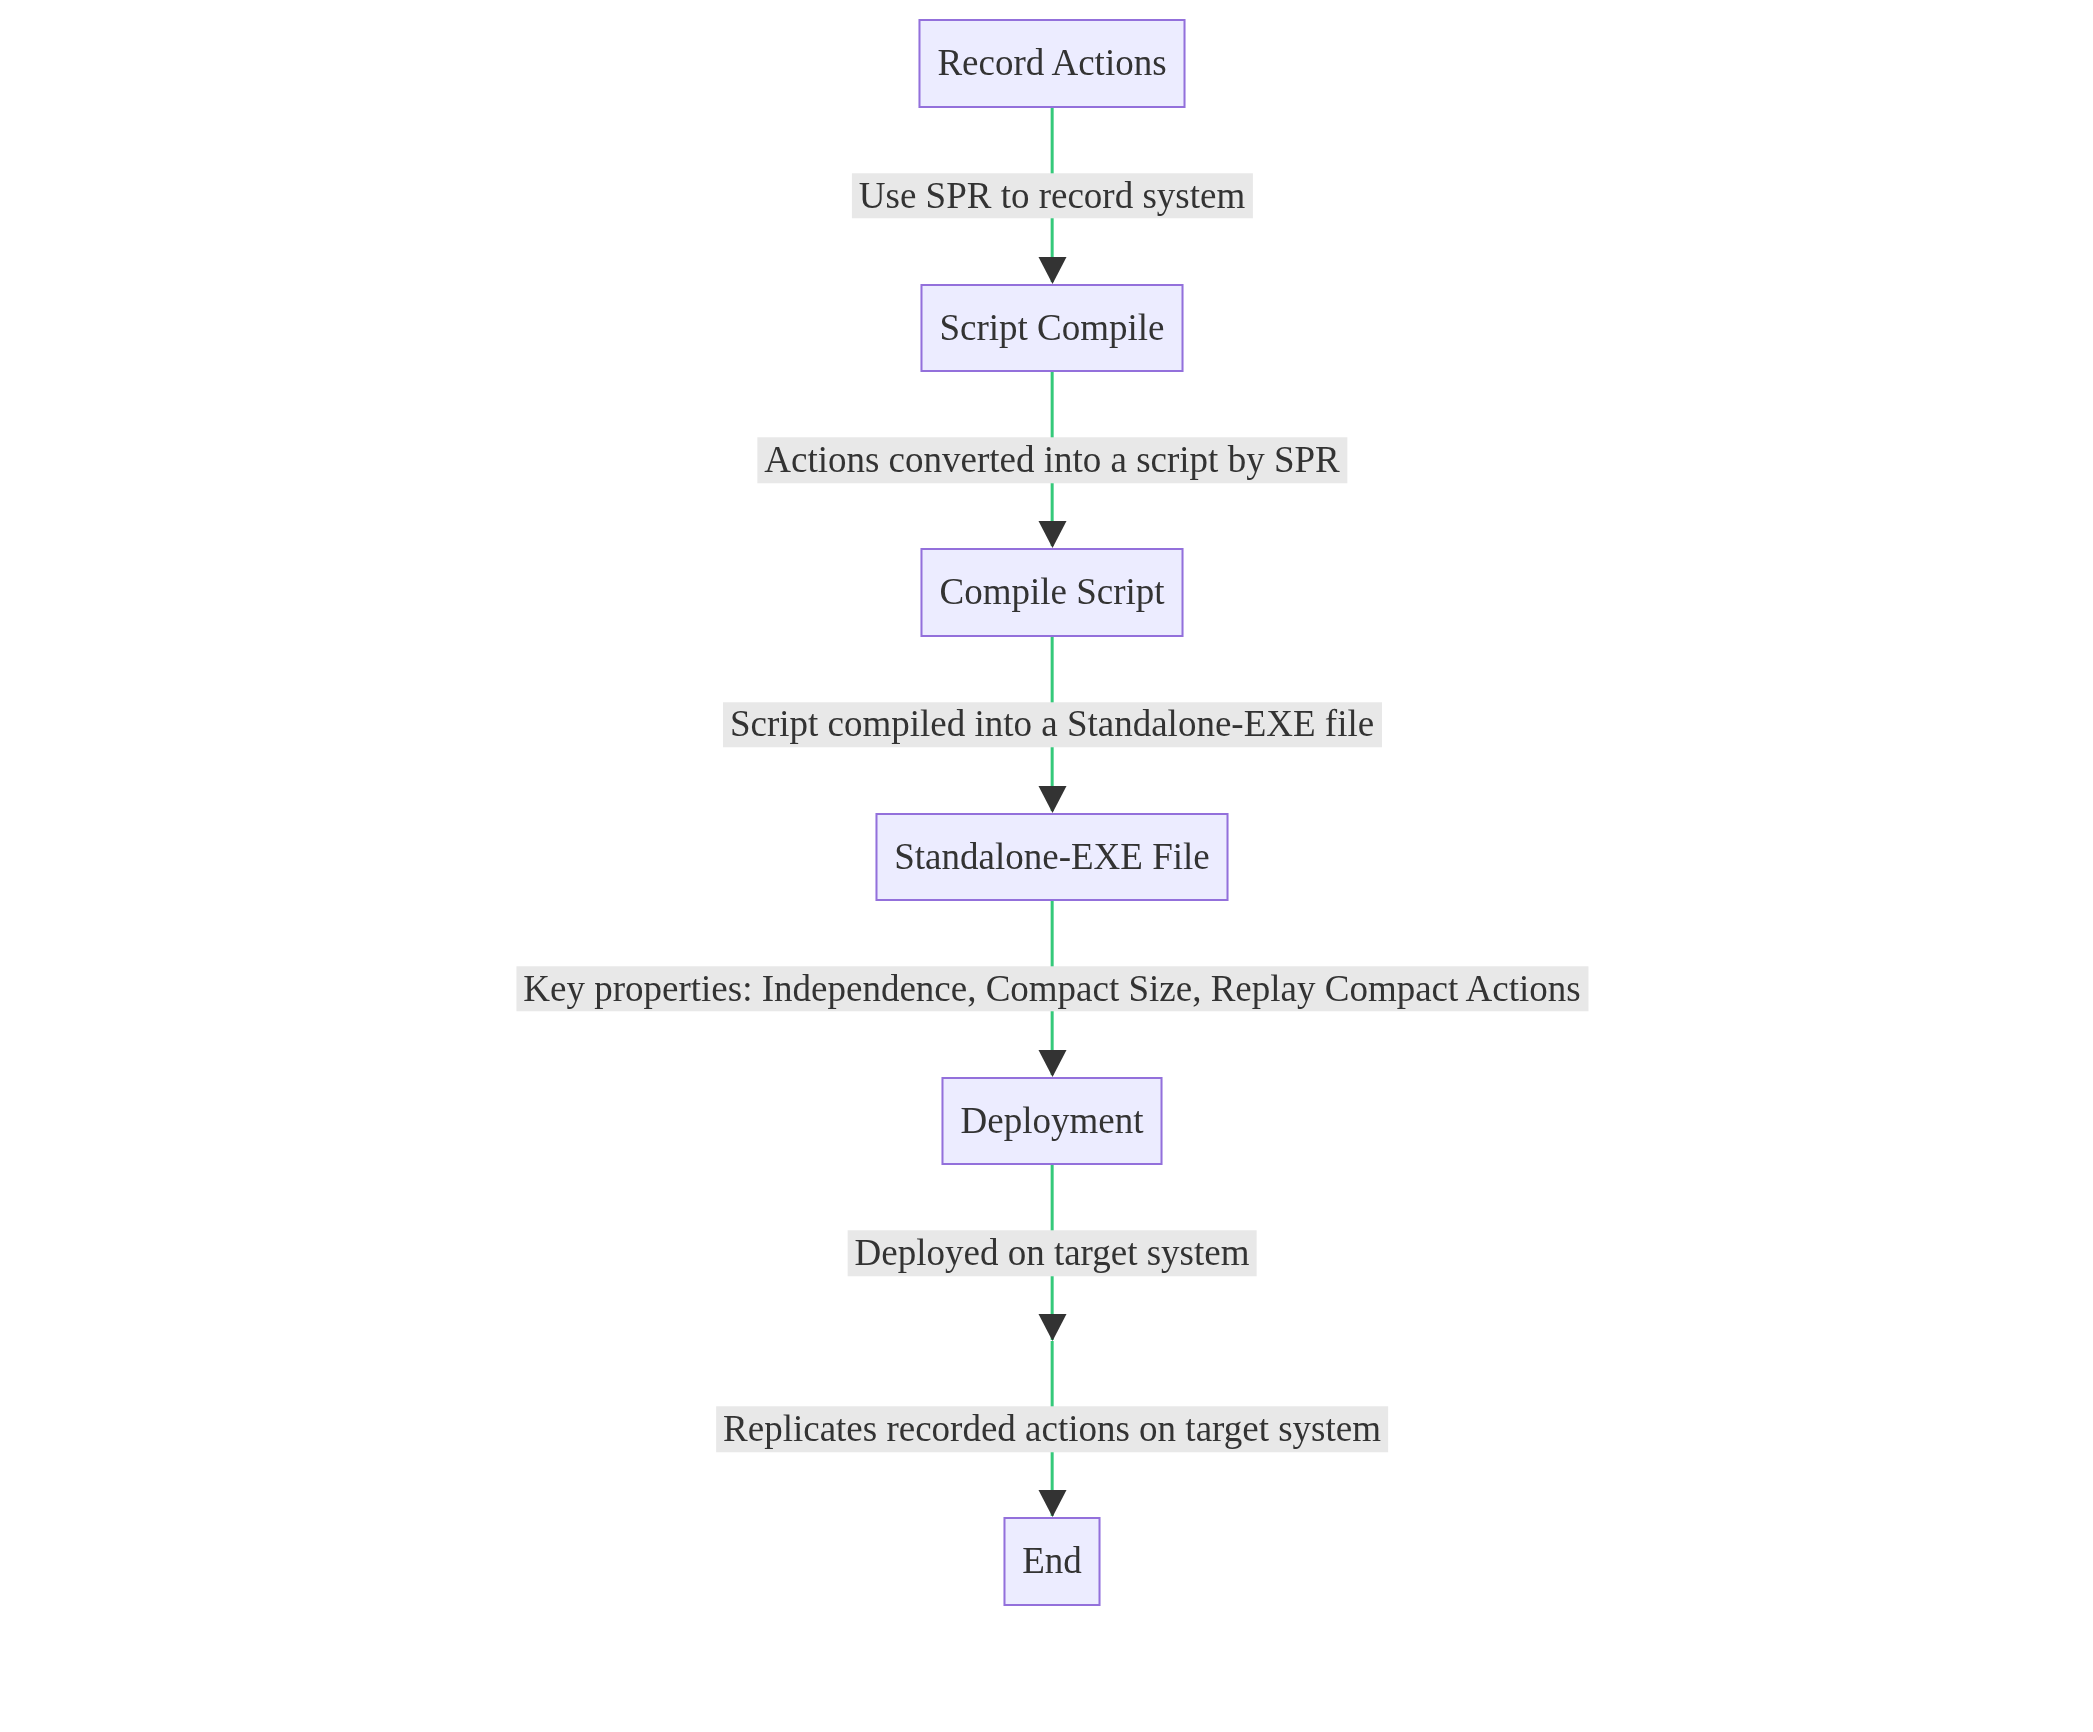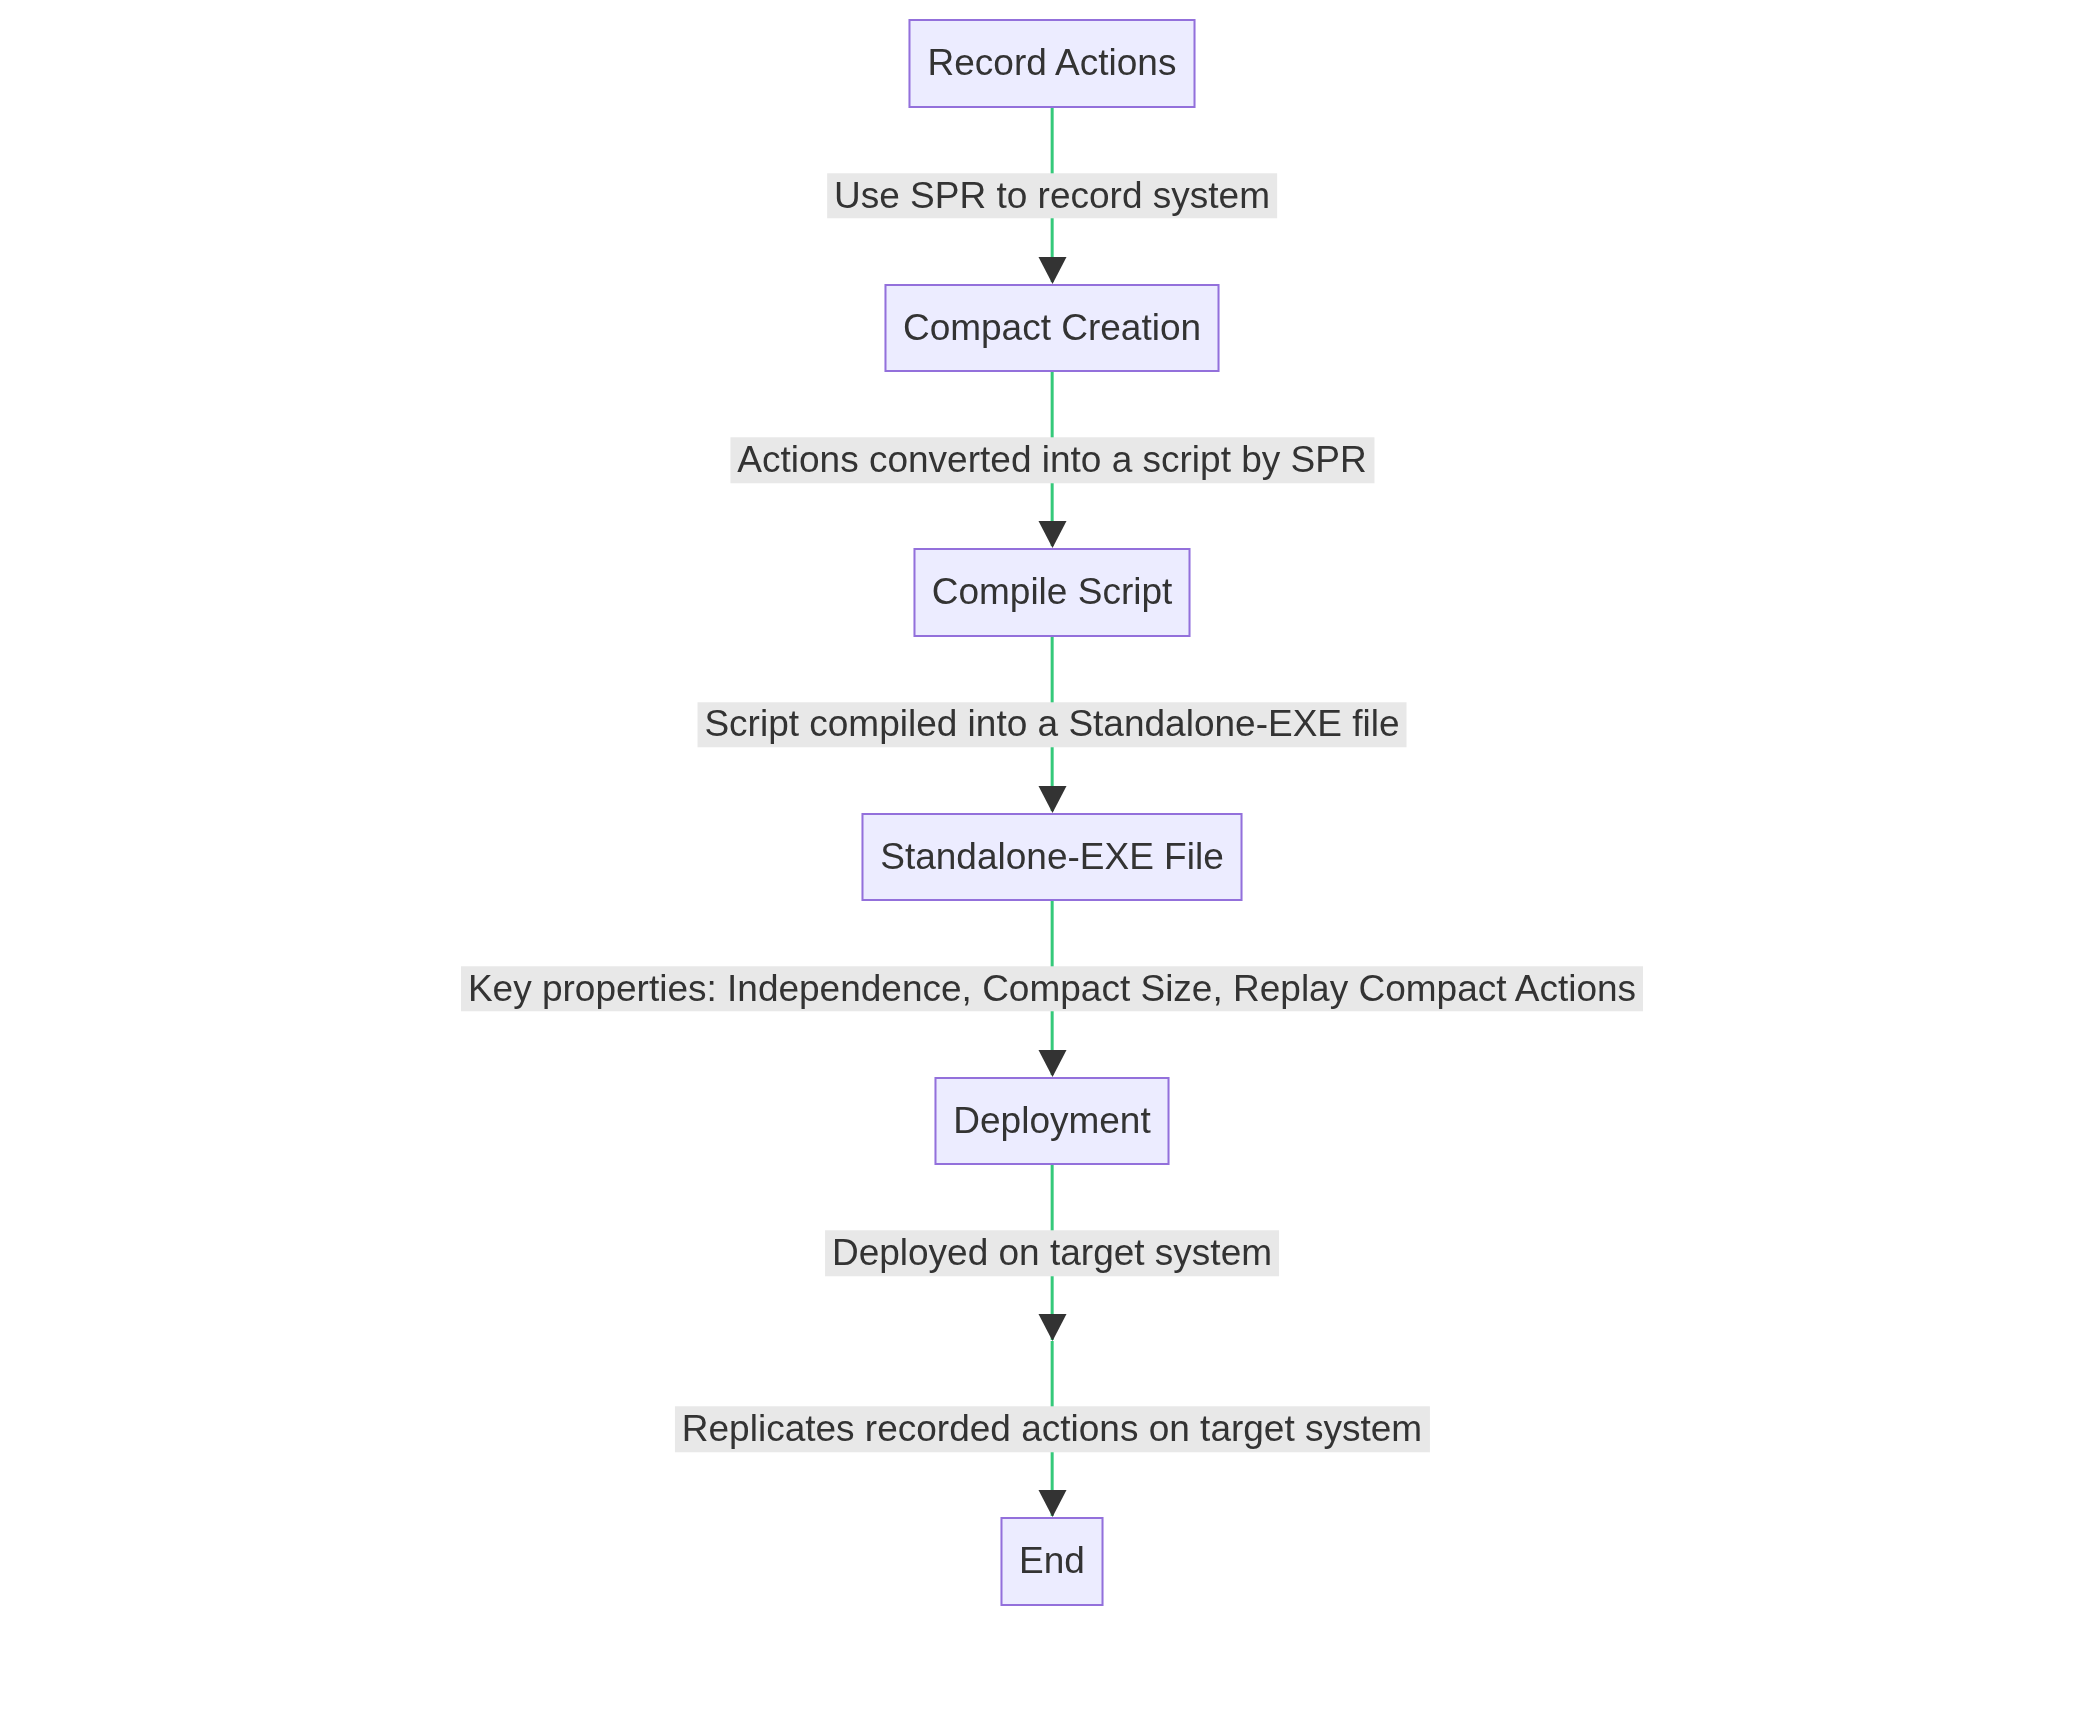--- a/index.html
+++ b/index.html
@@ -15,21 +15,21 @@
   html, body {
     margin: 0;
     padding: 0;
     background: var(--canvas-bg);
   }
   .canvas {
     width: 2093px;
     height: 1648px;
     background: var(--canvas-bg);
     overflow: hidden;
-    font-family: Liberation Sans, sans-serif;
+    font-family: Liberation Serif, serif;
     color: var(--text);
   }
   .flow {
     display: flex;
     flex-direction: column;
     align-items: center;
     padding-top: 19.4px;
     transform: translateX(5.5px);
   }
   .node {
@@ -87,21 +87,21 @@
   <div class="flow">
 
     <div class="node">Record Actions</div>
 
     <div class="connector">
       <div class="edge-line"></div>
       <div class="arrowhead"></div>
       <div class="edge-label">Use SPR to record system</div>
     </div>
 
-    <div class="node">Compact Creation</div>
+    <div class="node">Script Compile</div>
 
     <div class="connector">
       <div class="edge-line"></div>
       <div class="arrowhead"></div>
       <div class="edge-label">Actions converted into a script by SPR</div>
     </div>
 
     <div class="node">Compile Script</div>
 
     <div class="connector">

